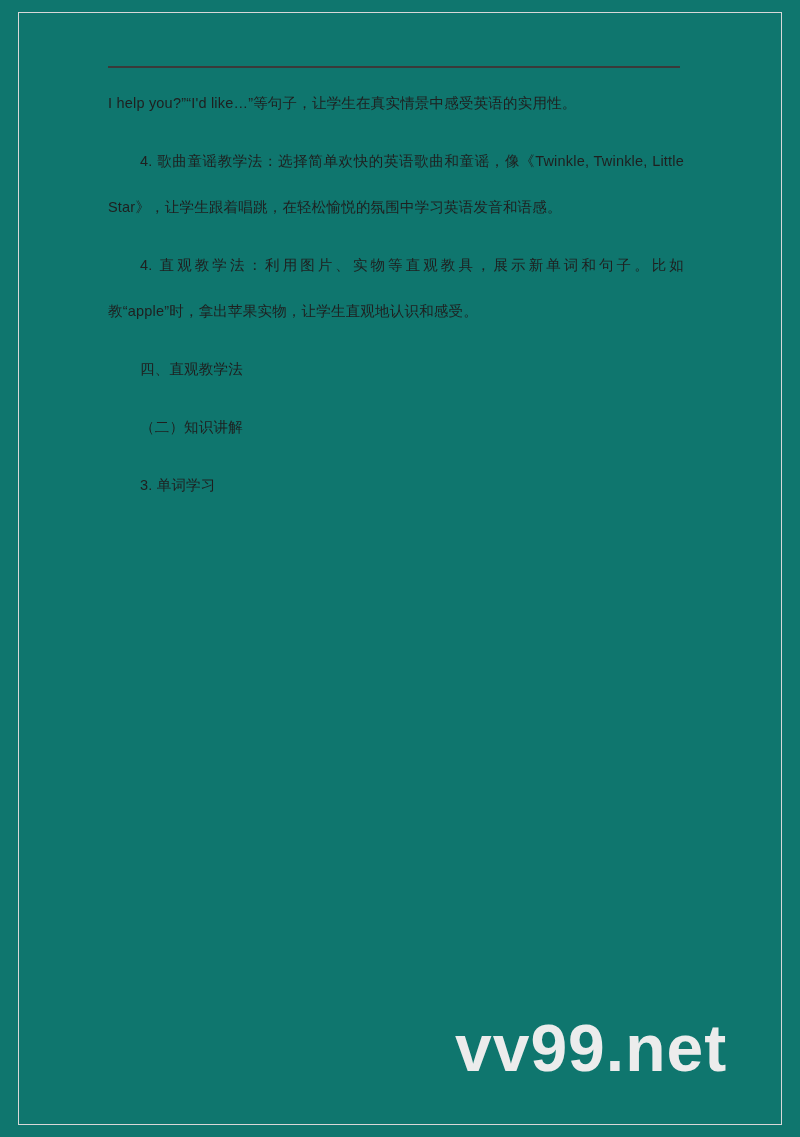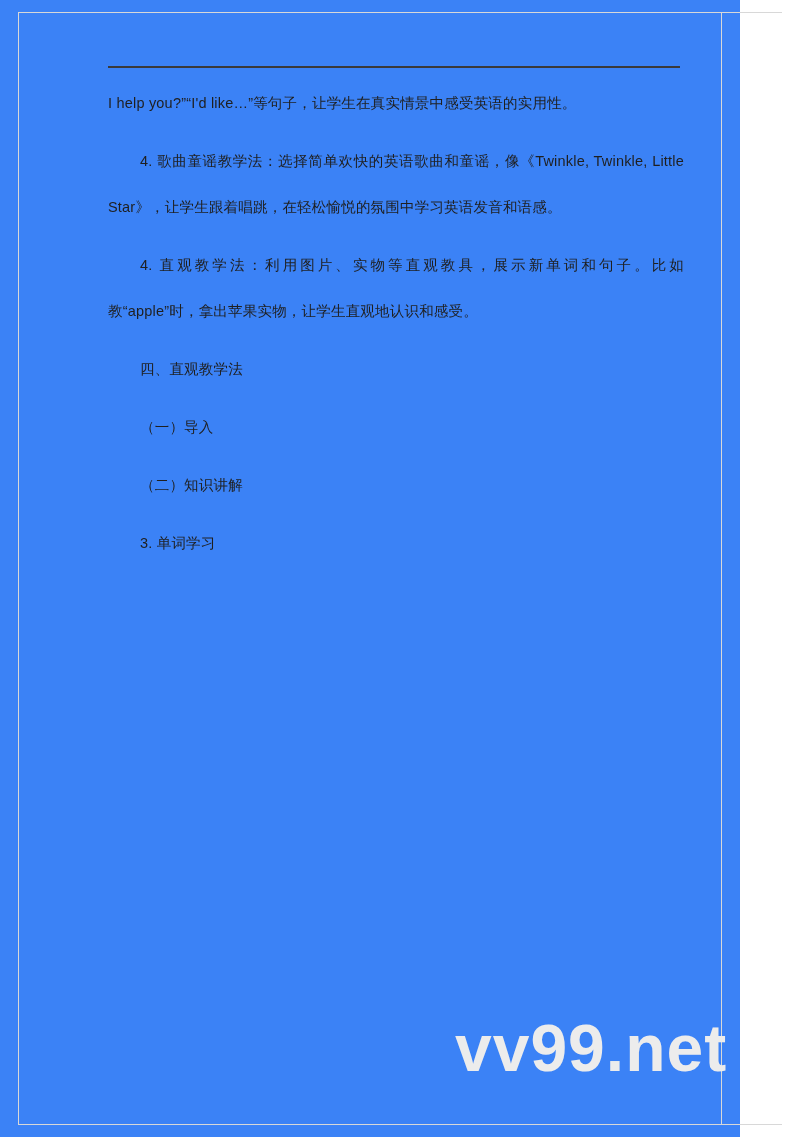--- a/index.html
+++ b/index.html
@@ -12,23 +12,23 @@
     height: 1137px;
     font-family: "Liberation Sans", sans-serif;
     color: #1a1a1a;
     position: relative;
     overflow: hidden;
   }
   .page {
     position: absolute;
     left: 0;
     top: 0;
-    width: 740px;
+    width: 800px;
     height: 1137px;
-    background: #3b82f6;
+    background: #0f766e;
     box-sizing: border-box;
   }
   .page-border-left {
     position: absolute;
     left: 18px;
     top: 12px;
     width: 1px;
     height: 1113px;
     background: #d8d8d8;
   }
@@ -105,19 +105,18 @@
   <div class="page-border-top"></div>
   <div class="page-border-bottom"></div>
 
   <div class="header-rule"></div>
 
   <div class="content">
     <p>I help you?”“I'd like…”等句子，让学生在真实情景中感受英语的实用性。</p>
     <p class="indent gap">4. 歌曲童谣教学法：选择简单欢快的英语歌曲和童谣，像《Twinkle, Twinkle, Little Star》，让学生跟着唱跳，在轻松愉悦的氛围中学习英语发音和语感。</p>
     <p class="indent gap">4. 直观教学法：利用图片、实物等直观教具，展示新单词和句子。比如教“apple”时，拿出苹果实物，让学生直观地认识和感受。</p>
     <p class="indent gap">四、直观教学法</p>
-    <p class="indent gap">（一）导入</p>
     <p class="indent gap">（二）知识讲解</p>
     <p class="indent gap">3. 单词学习</p>
   </div>
 
   <div class="watermark">vv99.net</div>
 </div>
 
 </body></html>

